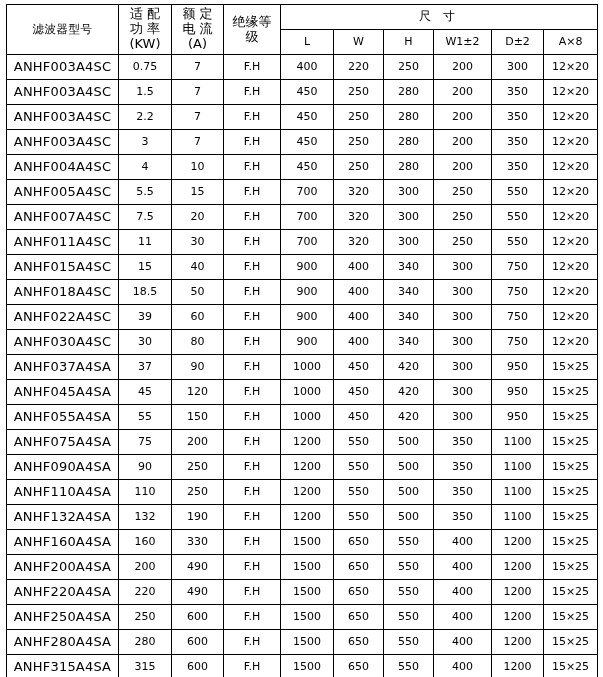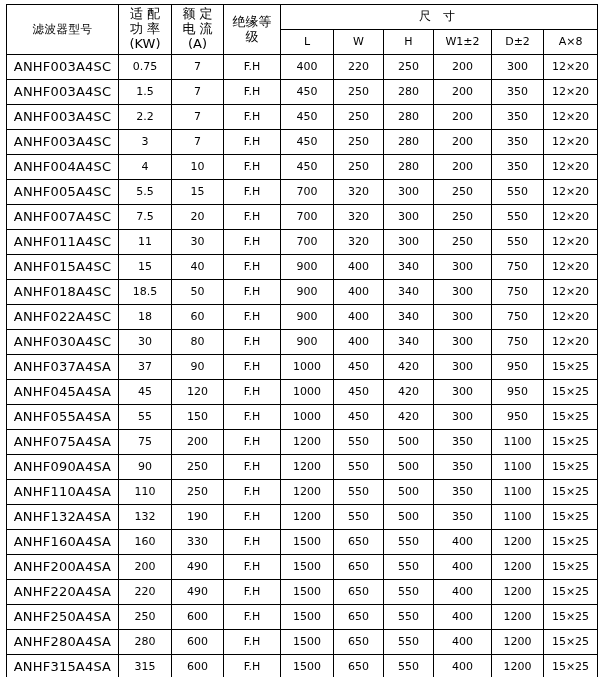--- a/index.html
+++ b/index.html
@@ -251,21 +251,21 @@
           <td class="ins">F.H</td>
           <td class="dim">900</td>
           <td class="dim">400</td>
           <td class="dim">340</td>
           <td class="dim">300</td>
           <td class="dim">750</td>
           <td class="dim">12×20</td>
         </tr>
         <tr>
           <td class="model">ANHF022A4SC</td>
-          <td class="num">18</td>
+          <td class="num">39</td>
           <td class="num">60</td>
           <td class="ins">F.H</td>
           <td class="dim">900</td>
           <td class="dim">400</td>
           <td class="dim">340</td>
           <td class="dim">300</td>
           <td class="dim">750</td>
           <td class="dim">12×20</td>
         </tr>
         <tr>

